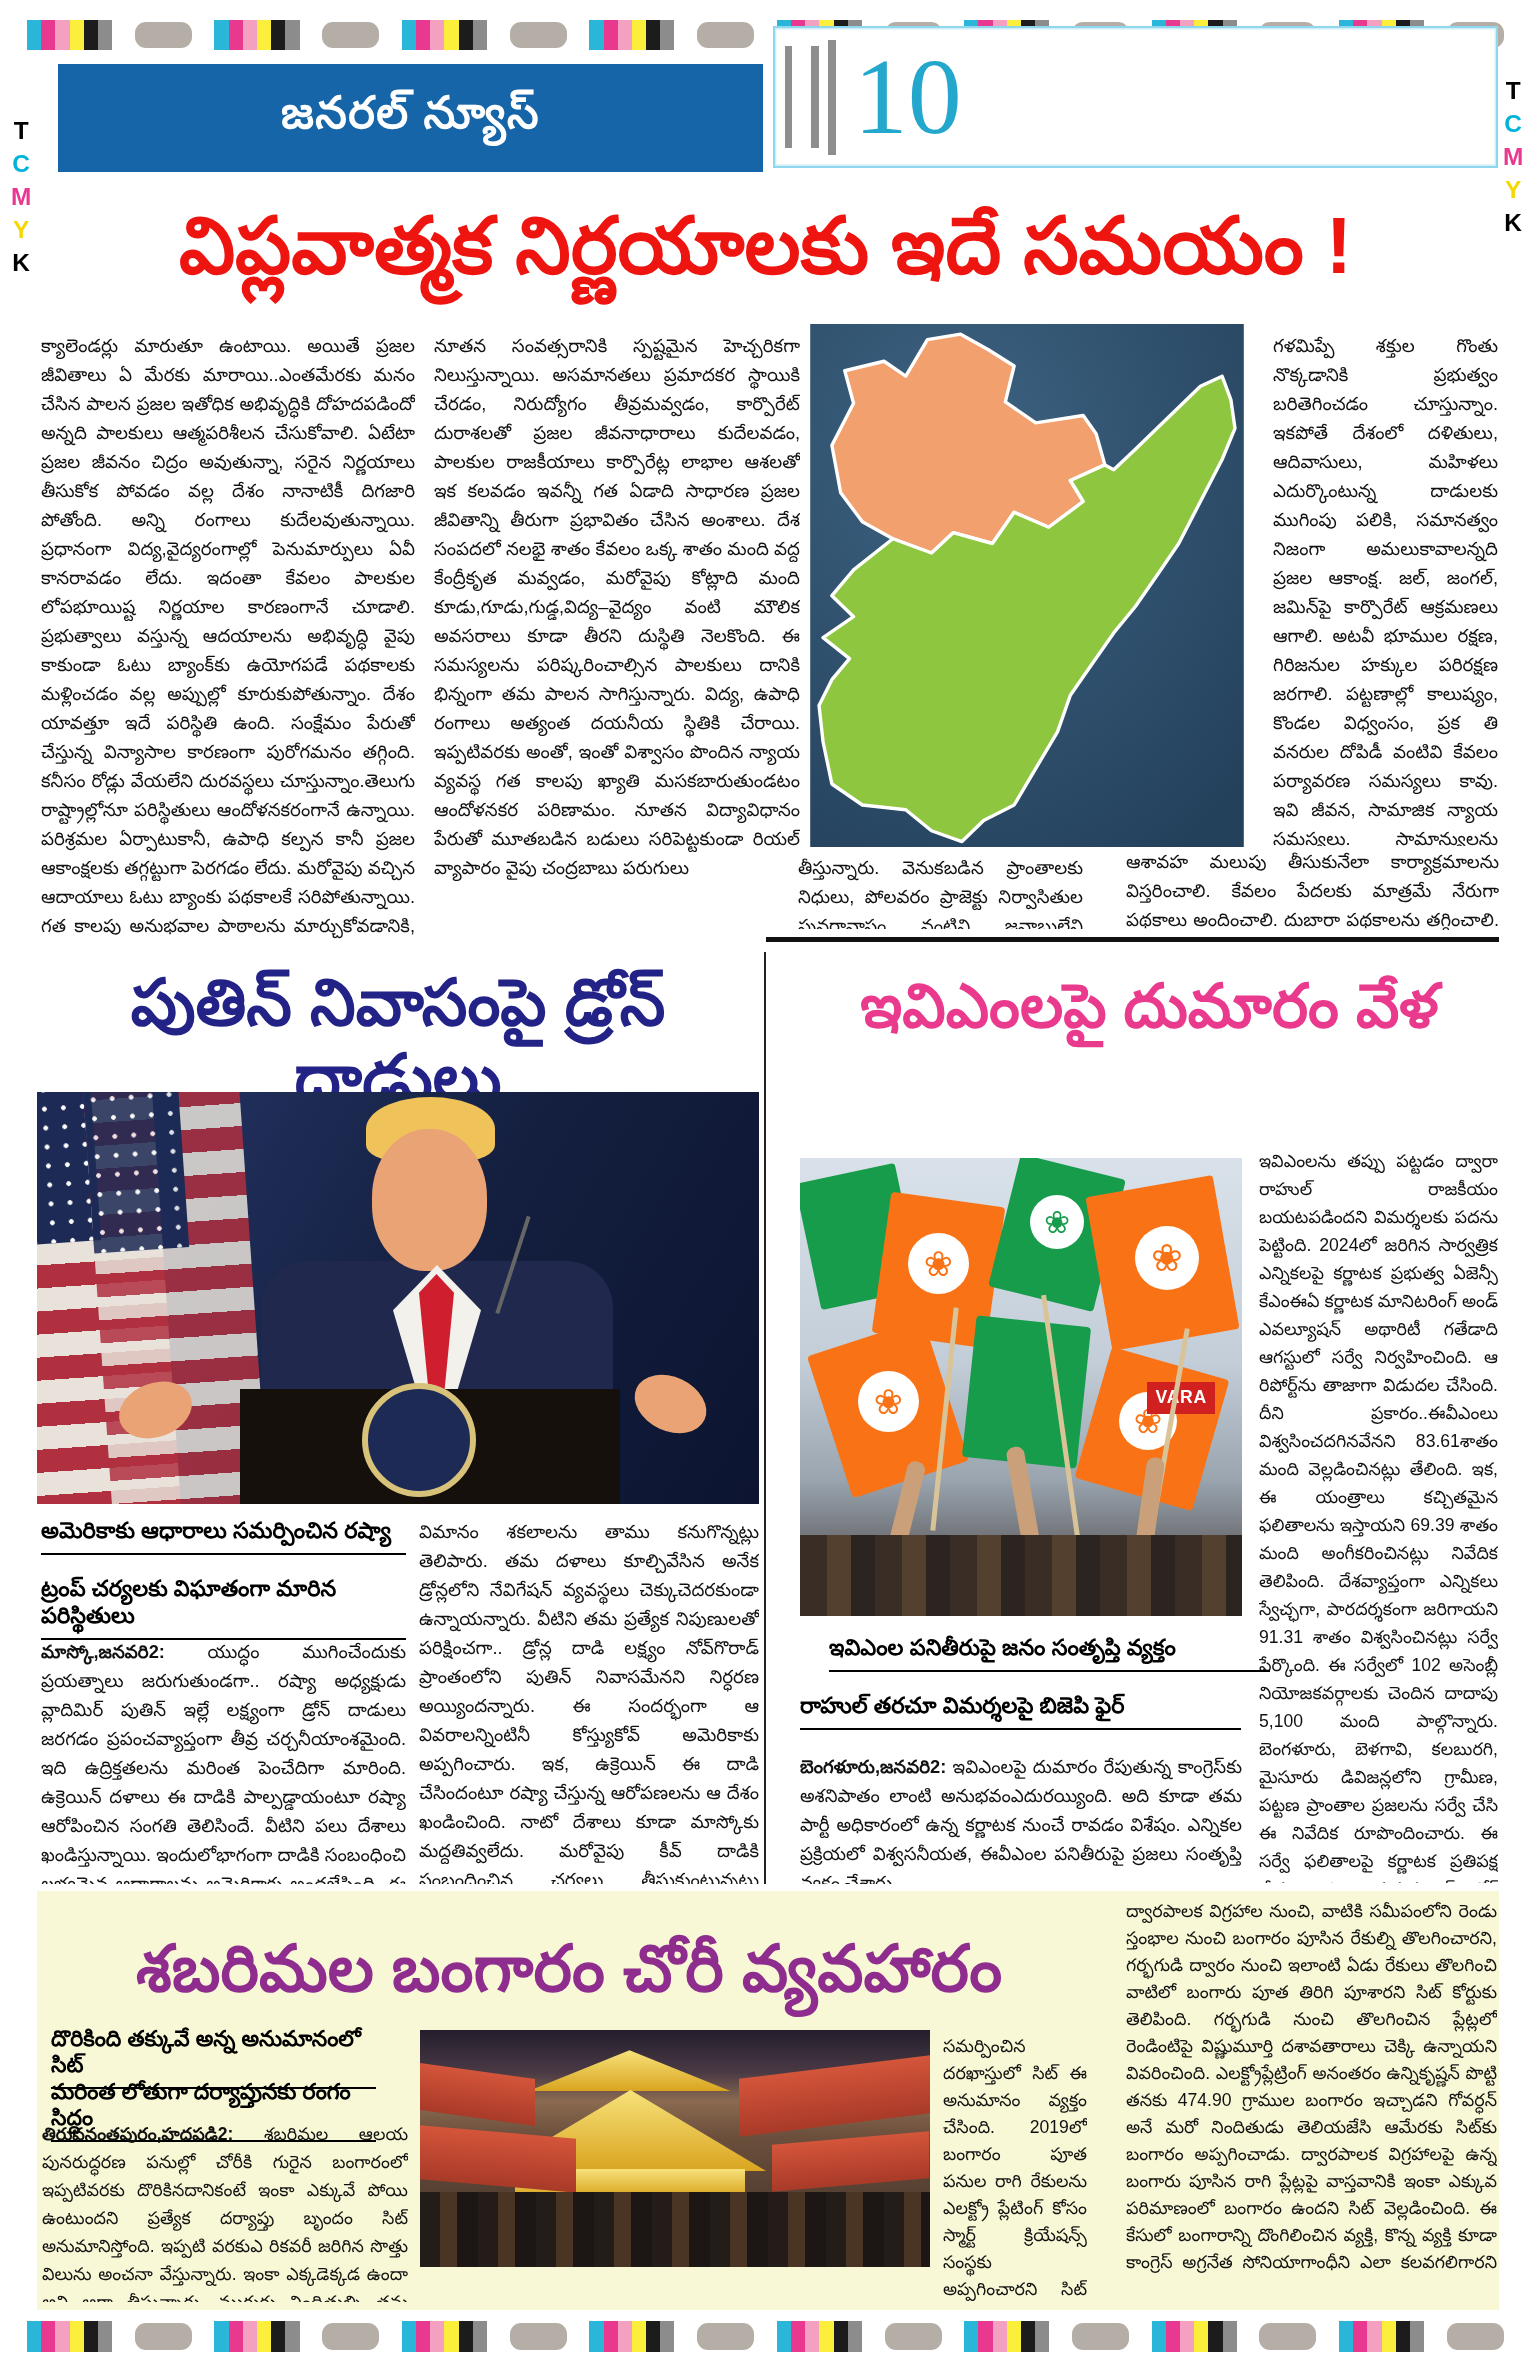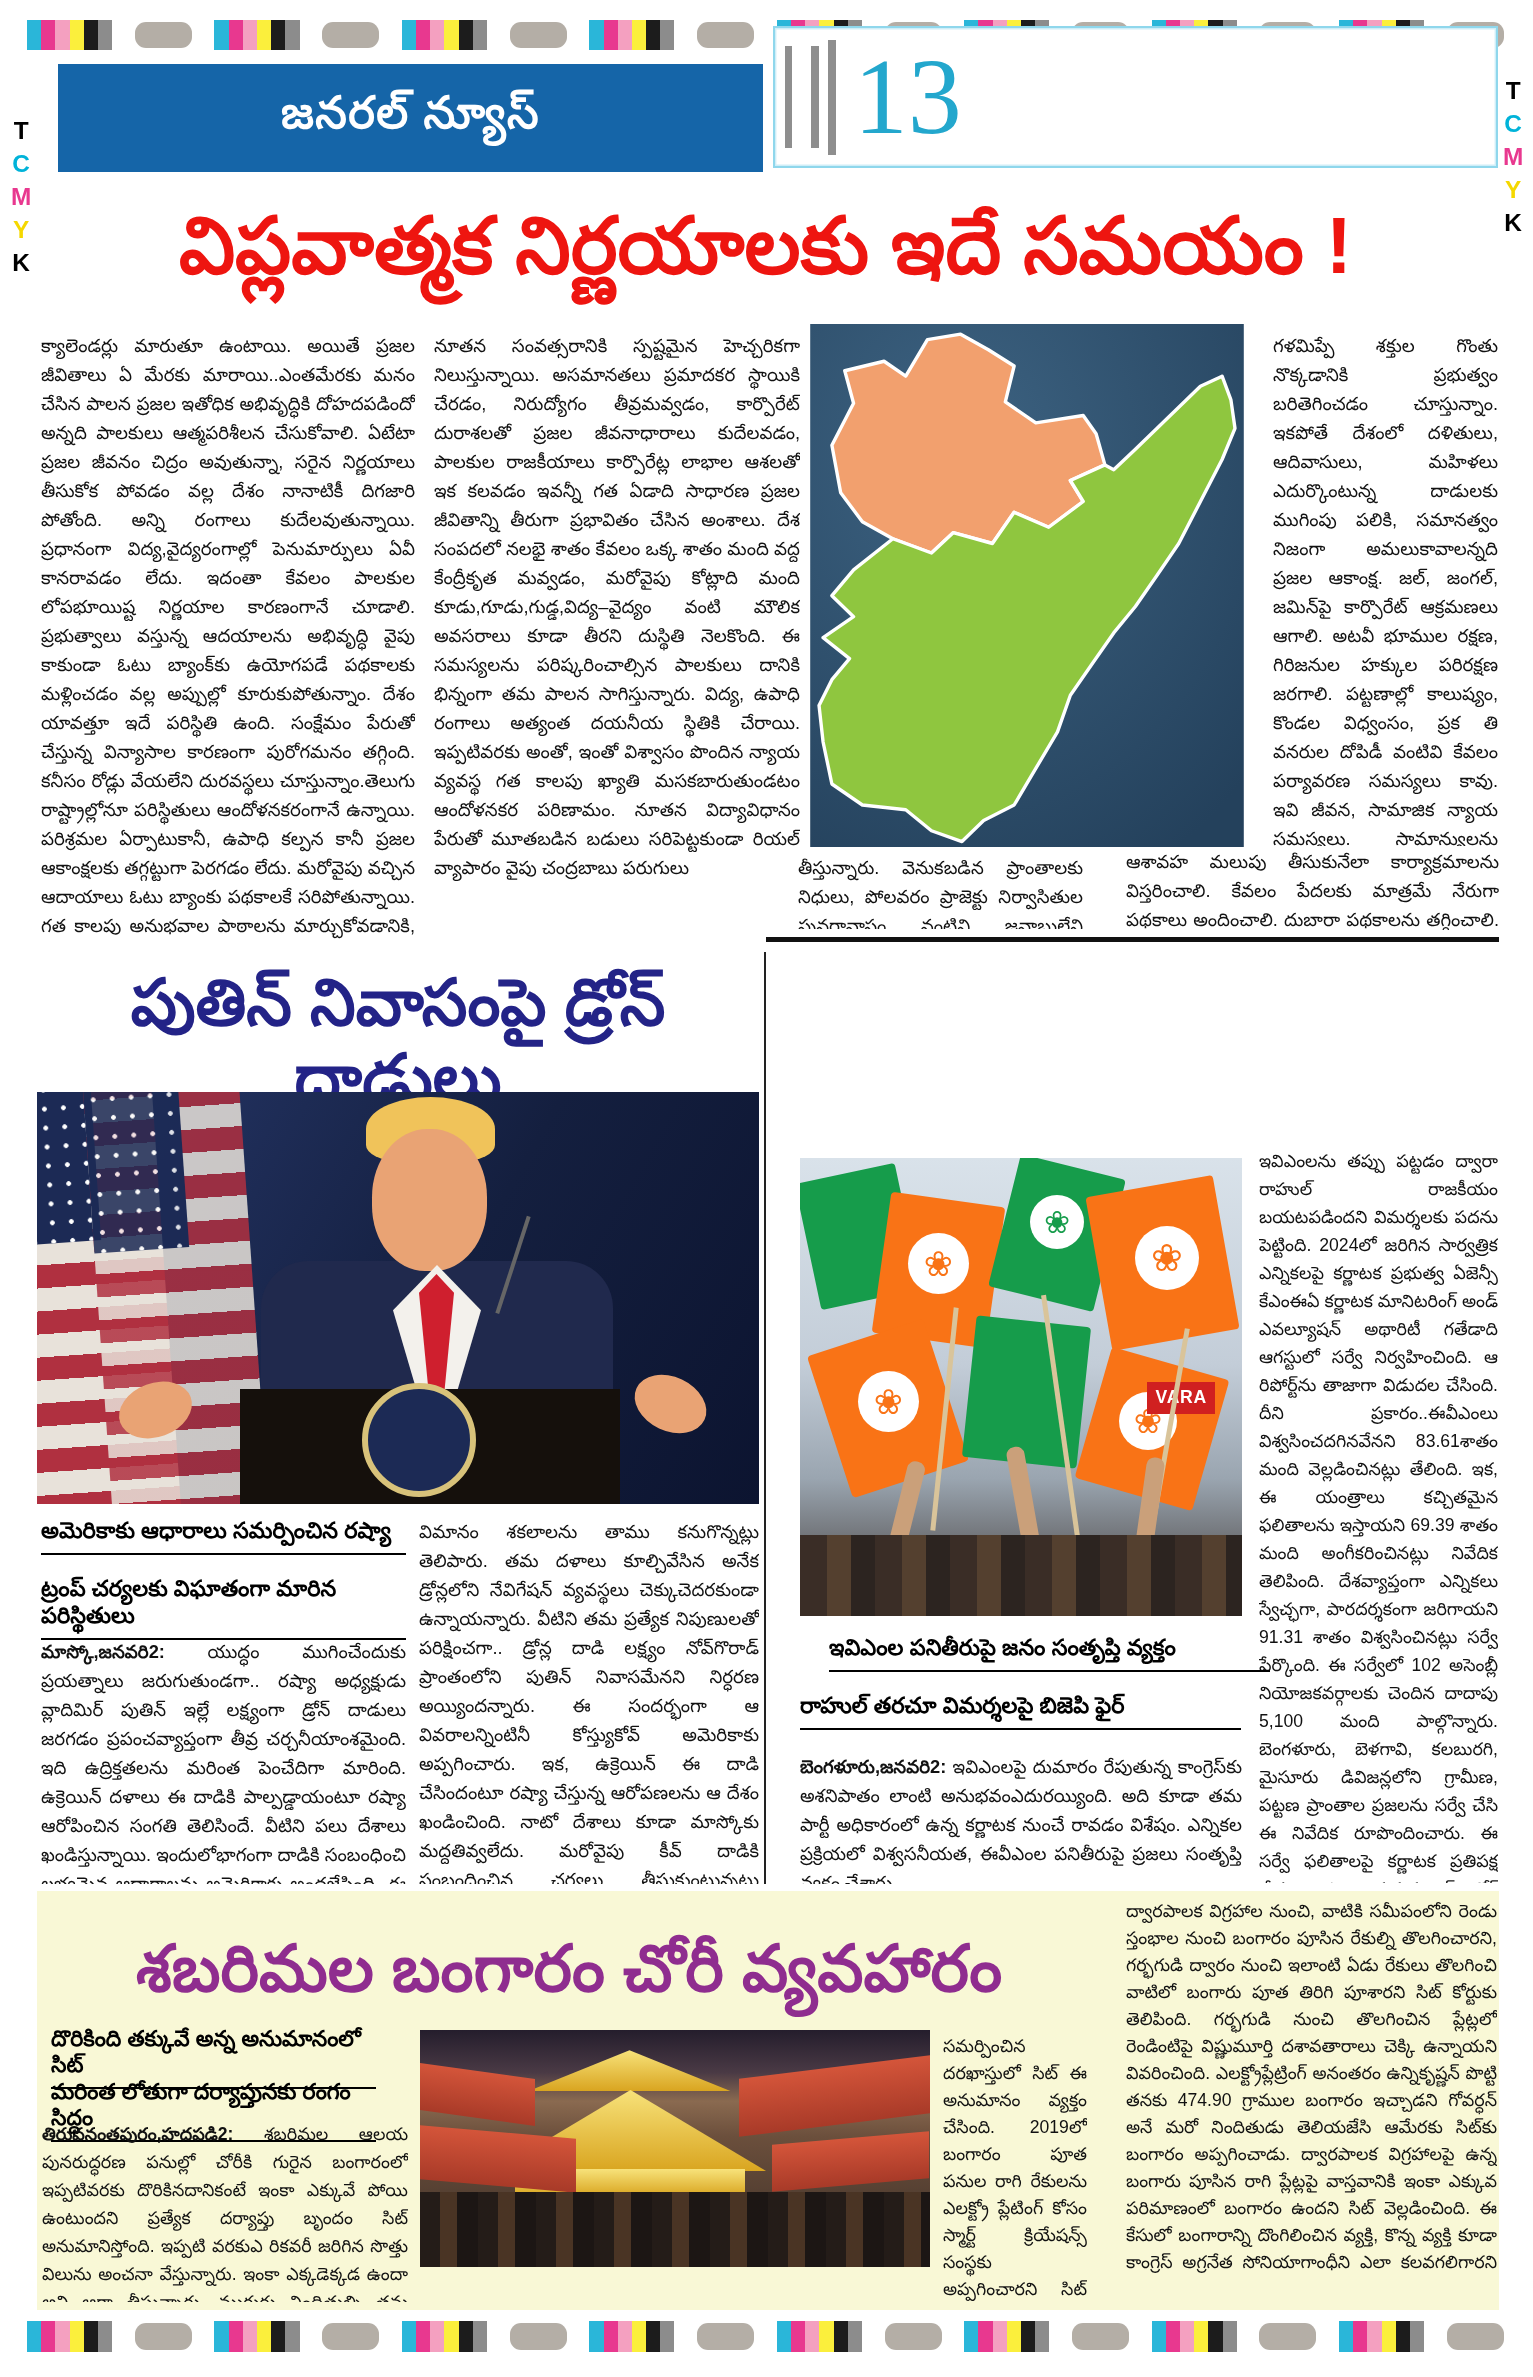--- a/index.html
+++ b/index.html
@@ -174,21 +174,21 @@
 
 <div class="abs masthead-box" style="left:58px;top:64px;width:705px;height:108px;">
   <span>జనరల్ న్యూస్</span>
 </div>
 
 <div class="abs header-right" style="left:773px;top:26px;width:721px;height:138px;">
   <div class="gray-bar"></div>
   <div class="gray-bar"></div>
   <div class="pageno">
     <div class="bar"></div>
-    <span>13</span>
+    <span>10</span>
   </div>
 </div>
 
 <div class="abs main-headline" style="left:47px;top:203px;width:1437px;">విప్లవాత్మక నిర్ణయాలకు ఇదే సమయం !</div>
 
 <div class="abs jtext" style="left:41px;top:331px;width:374px;height:610px;">క్యాలెండర్లు మారుతూ ఉంటాయి. అయితే ప్రజల జీవితాలు ఏ మేరకు మారాయి..ఎంతమేరకు మనం చేసిన పాలన ప్రజల ఇతోధిక అభివృద్ధికి దోహదపడిందో అన్నది పాలకులు ఆత్మపరిశీలన చేసుకోవాలి. ఏటేటా ప్రజల జీవనం చిద్రం అవుతున్నా, సరైన నిర్ణయాలు తీసుకోక పోవడం వల్ల దేశం నానాటికీ దిగజారి పోతోంది. అన్ని రంగాలు కుదేలవుతున్నాయి. ప్రధానంగా విద్య,వైద్యరంగాల్లో పెనుమార్పులు ఏవీ కానరావడం లేదు. ఇదంతా కేవలం పాలకుల లోపభూయిష్ట నిర్ణయాల కారణంగానే చూడాలి. ప్రభుత్వాలు వస్తున్న ఆదయాలను అభివృద్ధి వైపు కాకుండా ఓటు బ్యాంక్‌కు ఉయోగపడే పథకాలకు మళ్లించడం వల్ల అప్పుల్లో కూరుకుపోతున్నాం. దేశం యావత్తూ ఇదే పరిస్థితి ఉంది. సంక్షేమం పేరుతో చేస్తున్న విన్యాసాల కారణంగా పురోగమనం తగ్గింది. కనీసం రోడ్లు వేయలేని దురవస్థలు చూస్తున్నాం.తెలుగు రాష్ట్రాల్లోనూ పరిస్థితులు ఆందోళనకరంగానే ఉన్నాయి. పరిశ్రమల ఏర్పాటుకానీ, ఉపాధి కల్పన కానీ ప్రజల ఆకాంక్షలకు తగ్గట్టుగా పెరగడం లేదు. మరోవైపు వచ్చిన ఆదాయాలు ఓటు బ్యాంకు పథకాలకే సరిపోతున్నాయి. గత కాలపు అనుభవాల పాఠాలను మార్చుకోవడానికి, గుణపాఠాలు నేర్చుకుని ముందుకు అడుగులు వేయాలంటే ఇది సరైన సమయం! 2025వ సంవత్సరం మన ముందుంచిన కఠోర వాస్తవాలు</div>
 <div class="abs jtext" style="left:434px;top:331px;width:366px;height:610px;">నూతన సంవత్సరానికి స్పష్టమైన హెచ్చరికగా నిలుస్తున్నాయి. అసమానతలు ప్రమాదకర స్థాయికి చేరడం, నిరుద్యోగం తీవ్రమవ్వడం, కార్పొరేట్ దురాశలతో ప్రజల జీవనాధారాలు కుదేలవడం, పాలకుల రాజకీయాలు కార్పొరేట్ల లాభాల ఆశలతో ఇక కలవడం ఇవన్నీ గత ఏడాది సాధారణ ప్రజల జీవితాన్ని తీరుగా ప్రభావితం చేసిన అంశాలు. దేశ సంపదలో నలభై శాతం కేవలం ఒక్క శాతం మంది వద్ద కేంద్రీకృత మవ్వడం, మరోవైపు కోట్లాది మంది కూడు,గూడు,గుడ్డ,విద్య–వైద్యం వంటి మౌలిక అవసరాలు కూడా తీరని దుస్థితి నెలకొంది. ఈ సమస్యలను పరిష్కరించాల్సిన పాలకులు దానికి భిన్నంగా తమ పాలన సాగిస్తున్నారు. విద్య, ఉపాధి రంగాలు అత్యంత దయనీయ స్థితికి చేరాయి. ఇప్పటివరకు అంతో, ఇంతో విశ్వాసం పొందిన న్యాయ వ్యవస్థ గత కాలపు ఖ్యాతి మసకబారుతుండటం ఆందోళనకర పరిణామం. నూతన విద్యావిధానం పేరుతో మూతబడిన బడులు సరిపెట్టకుండా రియల్ వ్యాపారం వైపు చంద్రబాబు పరుగులు</div>
 
 <div class="abs map-box" style="left:810px;top:324px;width:434px;height:523px;">
   <svg width="434" height="523" viewBox="0 0 640 772">
@@ -234,20 +234,21 @@
 
 <div class="abs subhead" style="left:41px;top:1518px;width:365px;">అమెరికాకు ఆధారాలు సమర్పించిన రష్యా</div>
 <div class="abs subhead" style="left:41px;top:1576px;width:365px;">ట్రంప్ చర్యలకు విఘాతంగా మారిన పరిస్థితులు</div>
 <div class="abs jtext" style="left:41px;top:1637px;width:365px;height:247px;">
   <span class="dateline">మాస్కో,జనవరి2:</span>
   <span>యుద్ధం ముగించేందుకు ప్రయత్నాలు జరుగుతుండగా.. రష్యా అధ్యక్షుడు వ్లాదిమిర్ పుతిన్ ఇల్లే లక్ష్యంగా డ్రోన్ దాడులు జరగడం ప్రపంచవ్యాప్తంగా తీవ్ర చర్చనీయాంశమైంది. ఇది ఉద్రిక్తతలను మరింత పెంచేదిగా మారింది. ఉక్రెయిన్ దళాలు ఈ దాడికి పాల్పడ్డాయంటూ రష్యా ఆరోపించిన సంగతి తెలిసిందే. వీటిని పలు దేశాలు ఖండిస్తున్నాయి. ఇందులోభాగంగా దాడికి సంబంధించి లభ్యమైన ఆధారాలను అమెరికాకు అందజేసింది. ఈ మేరకు ఆ దేశ రక్షణ మంత్రిత్వశాఖ.. దాడికి ఉపయోగించిన మానవరహిత</span>
 </div>
 <div class="abs jtext" style="left:419px;top:1517px;width:340px;height:367px;">విమానం శకలాలను తాము కనుగొన్నట్లు తెలిపారు. తమ దళాలు కూల్చివేసిన అనేక డ్రోన్లలోని నేవిగేషన్ వ్యవస్థలు చెక్కుచెదరకుండా ఉన్నాయన్నారు. వీటిని తమ ప్రత్యేక నిపుణులతో పరిక్షించగా.. డ్రోన్ల దాడి లక్ష్యం నోవ్‌గొరాడ్ ప్రాంతంలోని పుతిన్ నివాసమేనని నిర్ధరణ అయ్యిందన్నారు. ఈ సందర్భంగా ఆ వివరాలన్నింటినీ కోస్త్యుకోవ్ అమెరికాకు అప్పగించారు. ఇక, ఉక్రెయిన్ ఈ దాడి చేసిందంటూ రష్యా చేస్తున్న ఆరోపణలను ఆ దేశం ఖండించింది. నాటో దేశాలు కూడా మాస్కోకు మద్దతివ్వలేదు. మరోవైపు కీవ్ దాడికి సంబంధించిన చర్యలు తీసుకుంటున్నట్లు తెలుపగా.. ఈ దాడిలో అమెరికాకు కూడా ప్రమేయం ఉందంటూ ఆరోపణలు రావడంతో పరిస్థితి మరింత జటిలంగా మారుతోంది. ఇది ట్రంప్ తీసుకున్న చర్యలకు విఘాతంగా మారింది.</div>
 
 <div class="abs pink-headline" style="left:800px;top:961px;width:699px;">
+  <div>ఇవిఎంలపై దుమారం వేళ</div>
 </div>
 
 <div class="abs bjp-photo" style="left:800px;top:1158px;width:442px;height:458px;">
   <div class="bflag" style="left:6.8px;top:13.6px;width:102px;height:129px;background:#169c4b;transform:rotate(-12deg);"></div>
   <div class="bflag" style="left:81px;top:41px;width:115px;height:142px;background:#f97316;transform:rotate(8deg);"></div>
   <div class="lotus" style="left:108px;top:75px;width:61px;height:61px;font-size:35px;">❀</div>
   <div class="bflag" style="left:203px;top:6.8px;width:108px;height:136px;background:#169c4b;transform:rotate(14deg);"></div>
   <div class="lotus" style="left:230px;top:37px;width:54px;height:54px;font-size:31px;color:#169c4b;">❀</div>
   <div class="bflag" style="left:298px;top:27px;width:129px;height:156px;background:#f97316;transform:rotate(-10deg);"></div>
   <div class="lotus" style="left:335px;top:68px;width:64px;height:64px;font-size:38px;">❀</div>

